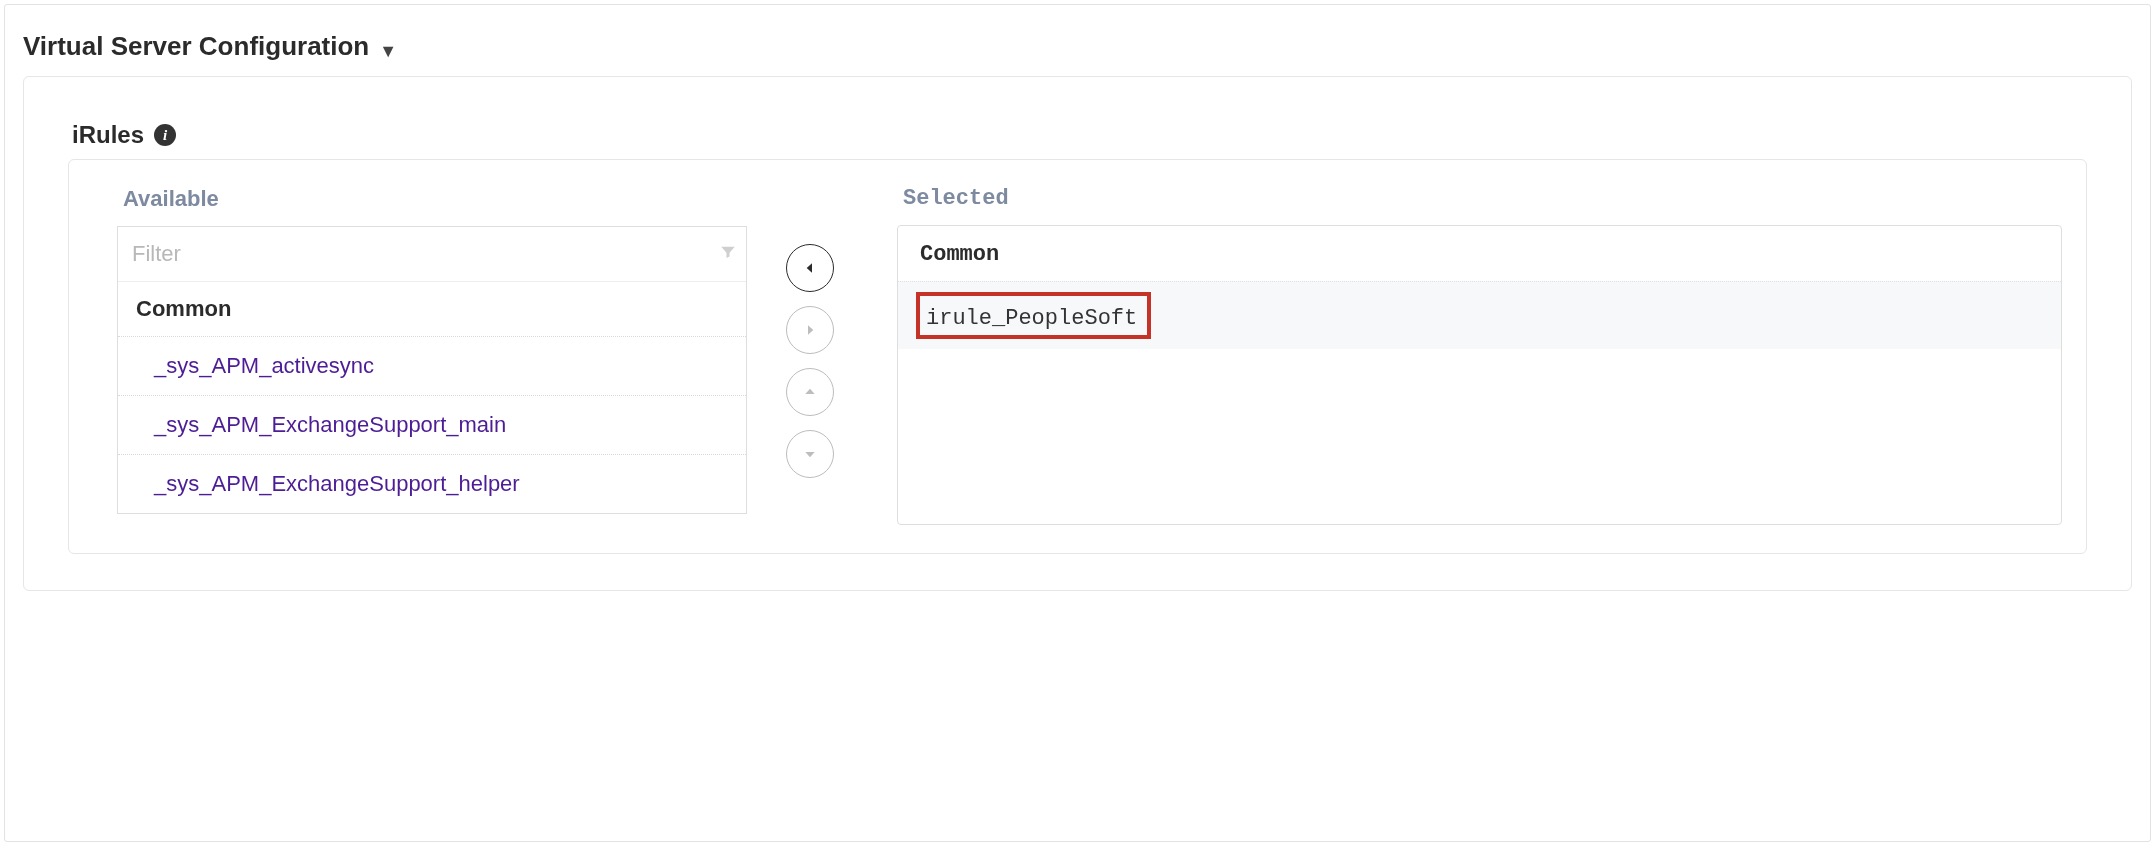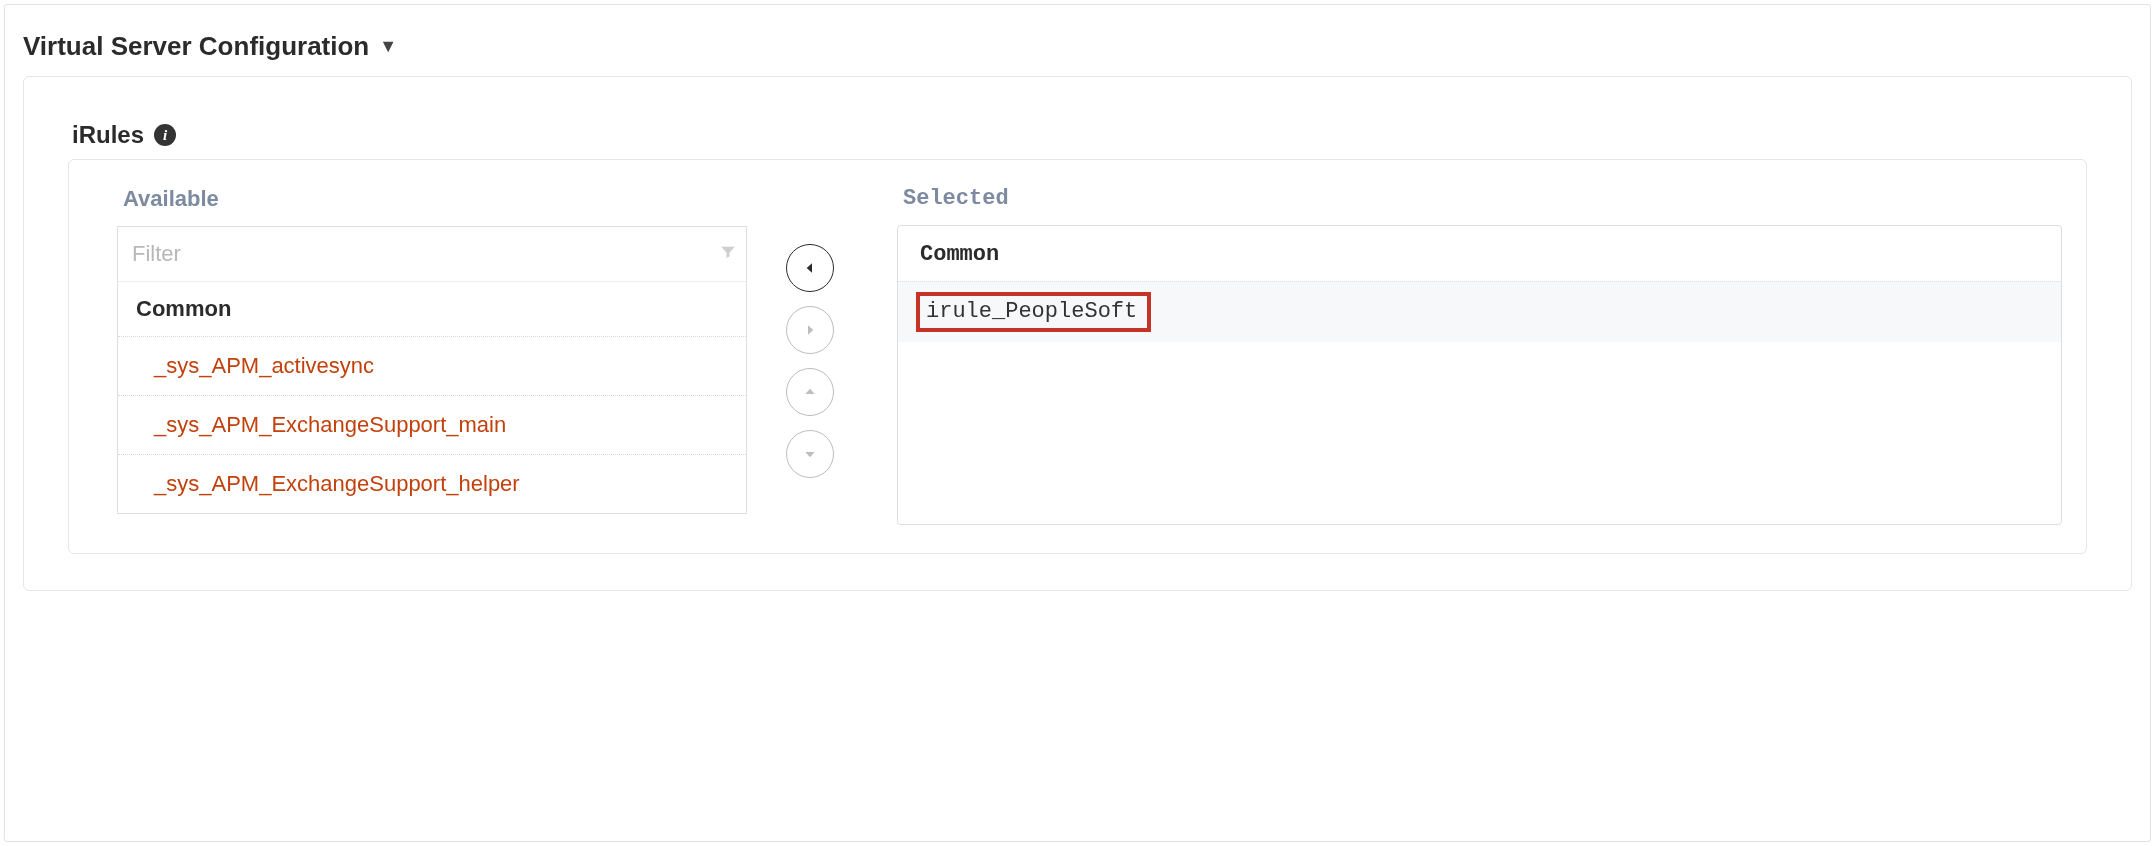--- a/index.html
+++ b/index.html
@@ -1,37 +1,37 @@
 <!DOCTYPE html>
 <html><head>
 <meta charset="utf-8">
 <style>
   * { box-sizing: border-box; }
   html, body { margin: 0; padding: 0; font-family: Arial, Helvetica, sans-serif; background: #fff; color: #222; }
   .outer { border: 1px solid #e2e2e2; border-radius: 3px; margin: 4px; padding: 18px 18px 24px 18px; width: 2147px; height: 838px; }
-  .section-header { display: flex; align-items: center; gap: 10px; font-size: 26px; font-weight: 700; color: #2b2b2b; margin: 8px 0 10px 0; cursor: pointer; }
+  .section-header { display: flex; align-items: flex-end; gap: 10px; font-size: 26px; font-weight: 700; color: #2b2b2b; margin: 8px 0 10px 0; cursor: pointer; }
   .section-header .caret { font-size: 18px; color: #444; }
   .inner { border: 1px solid #e6e6e6; border-radius: 6px; margin-top: 14px; padding: 24px 44px 36px 44px; }
   .subtitle { display: flex; align-items: center; gap: 10px; font-size: 24px; font-weight: 700; color: #2b2b2b; margin: 20px 0 10px 4px; }
   .info-icon { width: 22px; height: 22px; border-radius: 50%; background: #333; color: #fff; display: inline-flex; align-items: center; justify-content: center; font-family: Georgia, 'Times New Roman', serif; font-style: italic; font-weight: 700; font-size: 15px; }
   .dual { border: 1px solid #e6e6e6; border-radius: 6px; padding: 20px 24px 28px 24px; display: flex; align-items: stretch; gap: 20px; }
   .col { display: flex; flex-direction: column; margin-left: 24px; }
   .col-available { flex: 0 0 630px; }
   .col-selected { flex: 1 1 auto; min-width: 420px; font-family: Liberation Mono, monospace; }
   .col-label { color: #7d8aa0; font-size: 22px; font-weight: 700; margin: 6px 0 14px 6px; }
   .listbox { border: 1px solid #dedede; border-radius: 0; background: #fff; overflow: hidden; }
   .filter-wrap { display: flex; align-items: center; border-bottom: 1px solid #eee; }
   .filter-input { flex: 1 1 auto; border: none; outline: none; padding: 14px 14px; font-size: 22px; color: #444; background: transparent; }
   .filter-input::placeholder { color: #b8b8b8; }
   .filter-ico { width: 36px; color: #cfcfcf; text-align: center; font-size: 18px; }
   .group-header { padding: 14px 18px; font-size: 22px; font-weight: 700; color: #2b2b2b; }
   .sel-group-header { padding: 16px 22px 14px 22px; font-size: 22px; font-weight: 700; color: #2b2b2b; }
-  .item { padding: 16px 18px 16px 36px; font-size: 22px; color: #c2410c; border-top: 1px dotted #d9d9d9; background: #fff; cursor: pointer; }
+  .item { padding: 16px 18px 16px 36px; font-size: 22px; color: #4c1d95; border-top: 1px dotted #d9d9d9; background: #fff; cursor: pointer; }
   .sel-row { padding: 16px 22px 16px 28px; font-size: 22px; color: #333; border-top: 1px dotted #e0e0e0; background: #f7f8fa; cursor: pointer; }
-  .highlight-box { display: inline-block; border: 4px solid #c53228; padding: 3px 10px 4px 6px; margin: -6px 0 -6px -10px; background: #f7f8fa; }
+  .highlight-box { display: inline-block; border: 4px solid #c53228; padding: 10px 10px 4px 6px; margin: -6px 0 -6px -10px; background: #f7f8fa; }
   .mover { flex: 0 0 86px; display: flex; flex-direction: column; align-items: center; justify-content: flex-start; gap: 14px; padding-top: 64px; }
   .round-btn { width: 48px; height: 48px; border-radius: 50%; border: 1.5px solid #bdbdbd; background: #fff; display: flex; align-items: center; justify-content: center; cursor: pointer; }
   .round-btn.enabled { border-color: #2b2b2b; }
   .round-btn svg { width: 16px; height: 16px; }
   .round-btn .arrow { fill: #bdbdbd; }
   .round-btn.enabled .arrow { fill: #2b2b2b; }
   .sel-listbox { border: 1px solid #dedede; border-radius: 4px; background: #fff; overflow: hidden; min-height: 300px; }
 </style>
 </head>
 <body>

